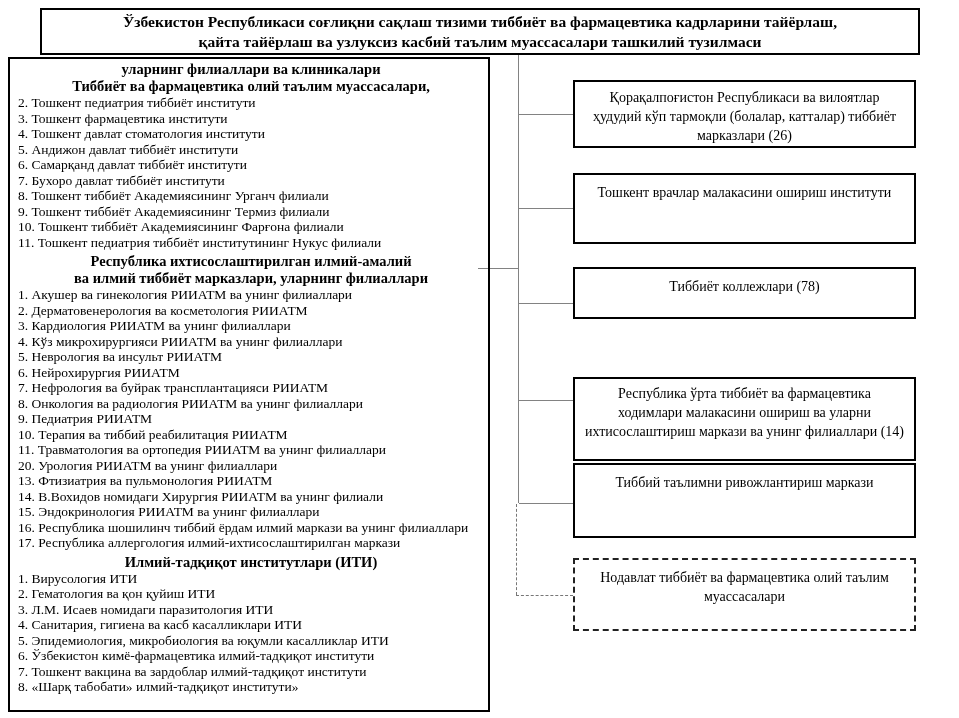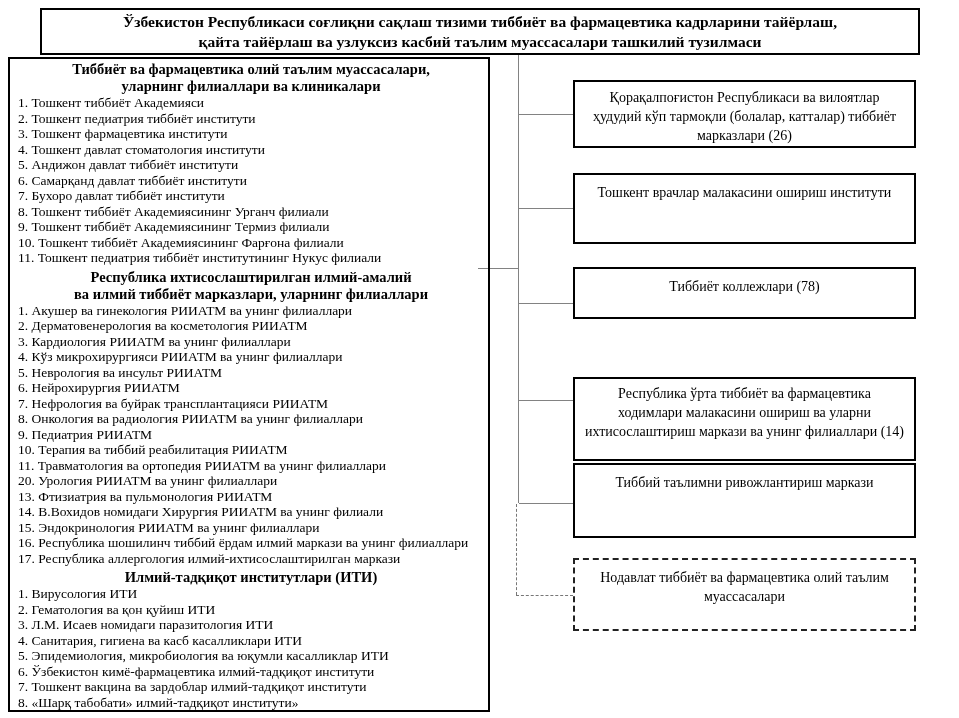--- a/index.html
+++ b/index.html
@@ -52,24 +52,23 @@
   <div class="hline" style="left:519px;top:208px;width:54px;"></div>
   <div class="hline" style="left:519px;top:303px;width:54px;"></div>
   <div class="hline" style="left:519px;top:400px;width:54px;"></div>
   <div class="hline" style="left:519px;top:503px;width:54px;"></div>
   <div class="dline-v" style="left:516px;top:504px;height:91px;"></div>
   <div class="dline-h" style="left:516px;top:595px;width:57px;"></div>
 
   <div class="left-panel">
 
     <div class="sec">
+      <div class="sec-header">уларнинг филиаллари ва клиникалари</div>
       <div class="sec-header">Тиббиёт ва фармацевтика олий таълим муассасалари,</div>
-      <div class="sec-header">уларнинг филиаллари ва клиникалари</div>
       <div>
-          <div class="li">1. Тошкент тиббиёт Академияси</div>
           <div class="li">2. Тошкент педиатрия тиббиёт институти</div>
           <div class="li">3. Тошкент фармацевтика институти</div>
           <div class="li">4. Тошкент давлат стоматология институти</div>
           <div class="li">5. Андижон давлат тиббиёт институти</div>
           <div class="li">6. Самарқанд давлат тиббиёт институти</div>
           <div class="li">7. Бухоро давлат тиббиёт институти</div>
           <div class="li">8. Тошкент тиббиёт Академиясининг Урганч филиали</div>
           <div class="li">9. Тошкент тиббиёт Академиясининг Термиз филиали</div>
           <div class="li">10. Тошкент тиббиёт Академиясининг Фарғона филиали</div>
           <div class="li">11. Тошкент педиатрия тиббиёт институтининг Нукус филиали</div>

